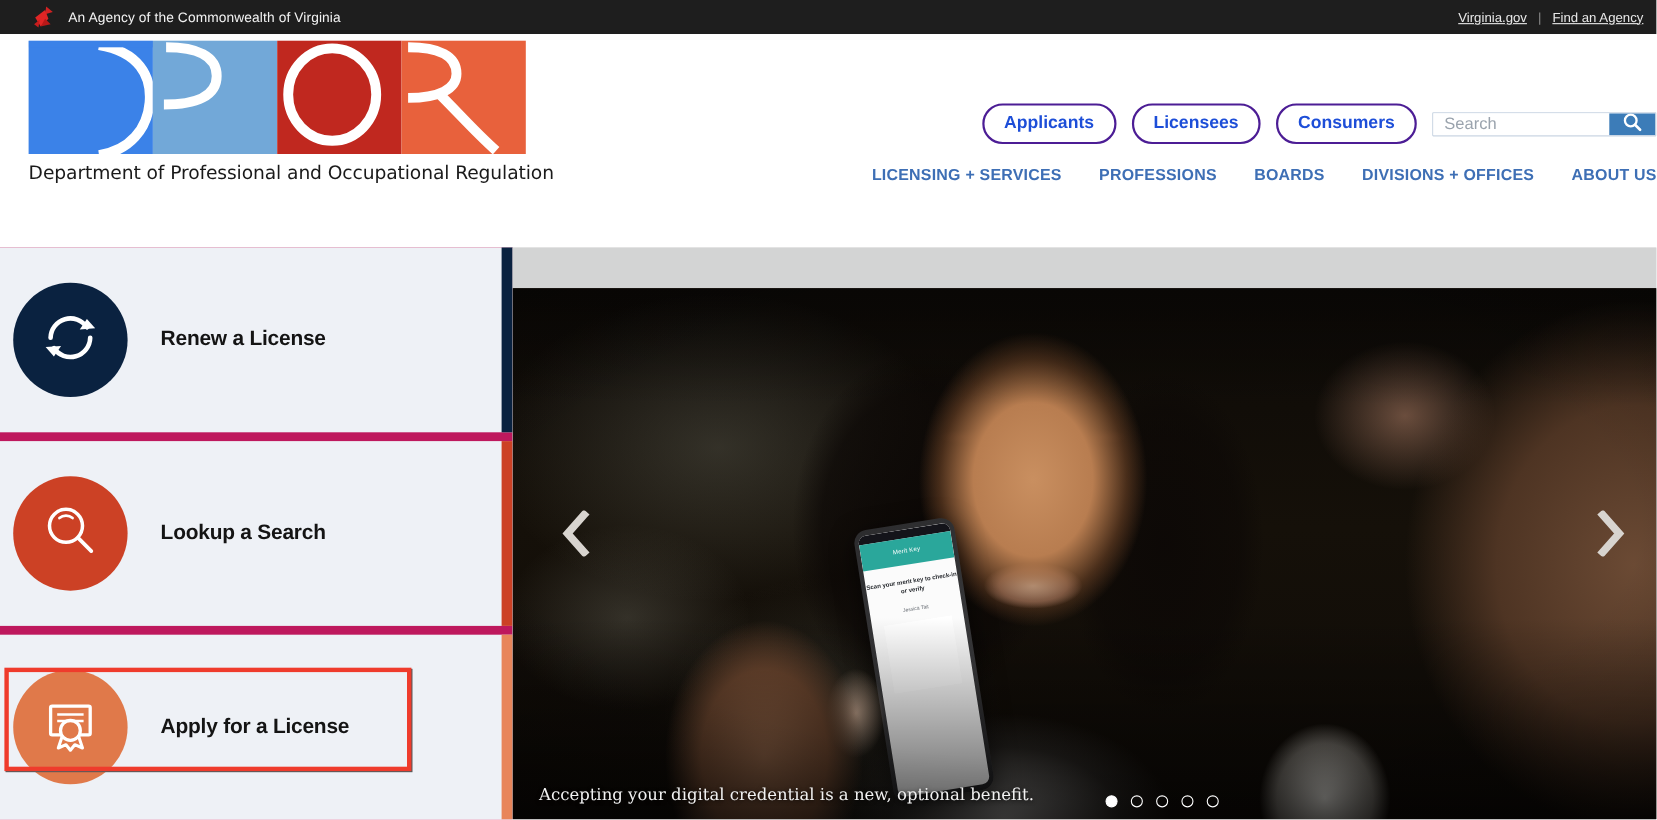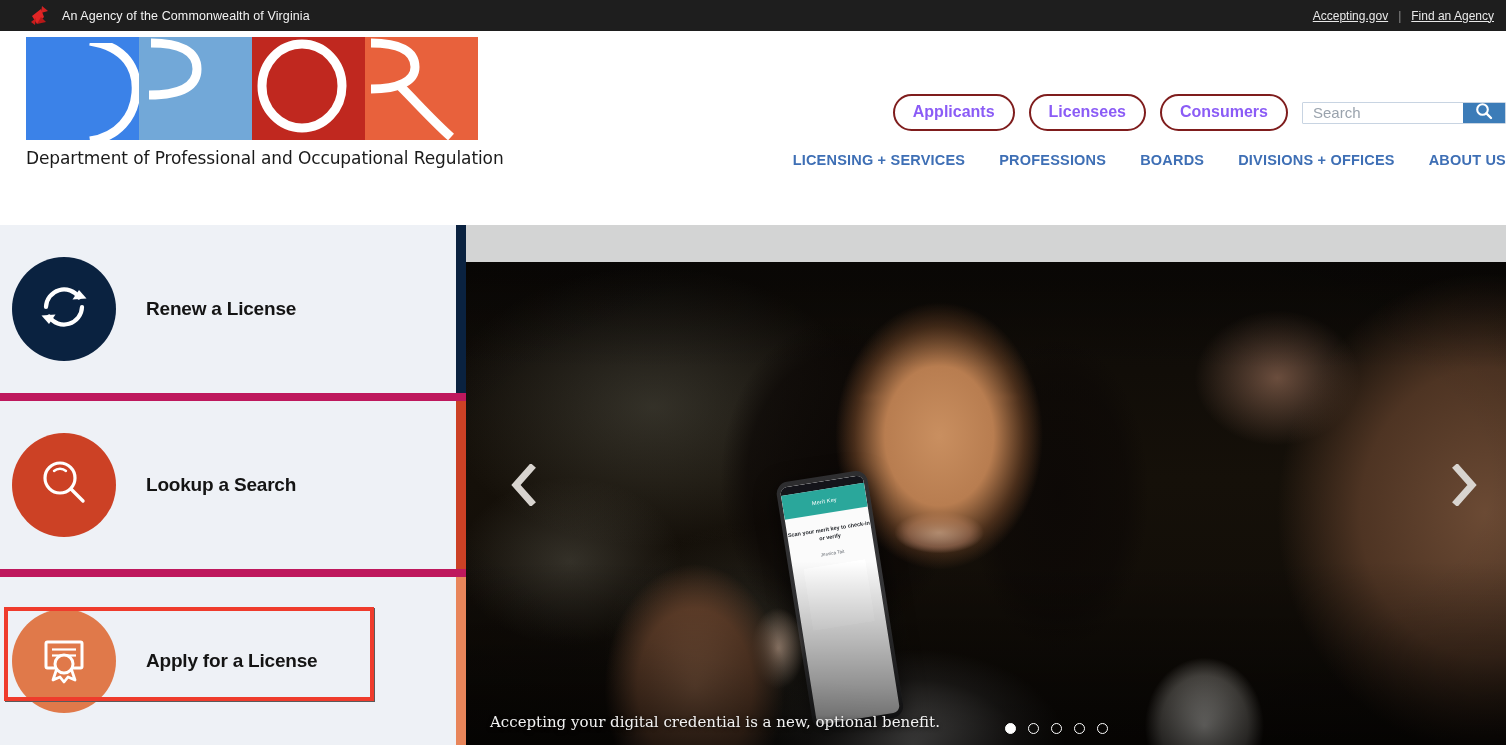--- a/index.html
+++ b/index.html
@@ -68,22 +68,22 @@
 
   
   #header-top-right {
     position: absolute;
     right: 0px; top: 63px;
     display: flex;
     align-items: center;
     gap: 14px;
   }
   .pill {
-    border: 2px solid #7f1d1d;
-    color: #8b5cf6;
+    border: 2px solid #4c1d95;
+    color: #1d4ed8;
     background: #fff;
     border-radius: 22px;
     font-size: 16px;
     font-weight: bold;
     padding: 8px 18px 9px;
     line-height: 1;
     white-space: nowrap;
     cursor: pointer;
     font-family: "Liberation Sans", sans-serif;
   }
@@ -362,21 +362,21 @@
     <svg width="26" height="22" viewBox="0 0 26 22">
       <polygon points="14,1 20,6 13,8" fill="#d22222"></polygon>
       <polygon points="4,11 13,4 16,12 9,19" fill="#e02525"></polygon>
       <polygon points="9,19 13,12 18,17" fill="#b81818"></polygon>
       <polygon points="3,17 8,13 7,20" fill="#c81c1c"></polygon>
     </svg>
   </span>
   <span class="gov-text">An Agency of the Commonwealth of Virginia</span>
   <span class="spacer"></span>
   <span class="gov-links">
-    <a href="#">Accepting.gov</a>
+    <a href="#">Virginia.gov</a>
     <span class="sep">|</span>
     <a href="#">Find an Agency</a>
   </span>
 </div>
 
 <header id="site-header">
 
   <div id="logo-block">
     <div id="logo-squares">
       <div class="sq" style="background:#3b82e8">

